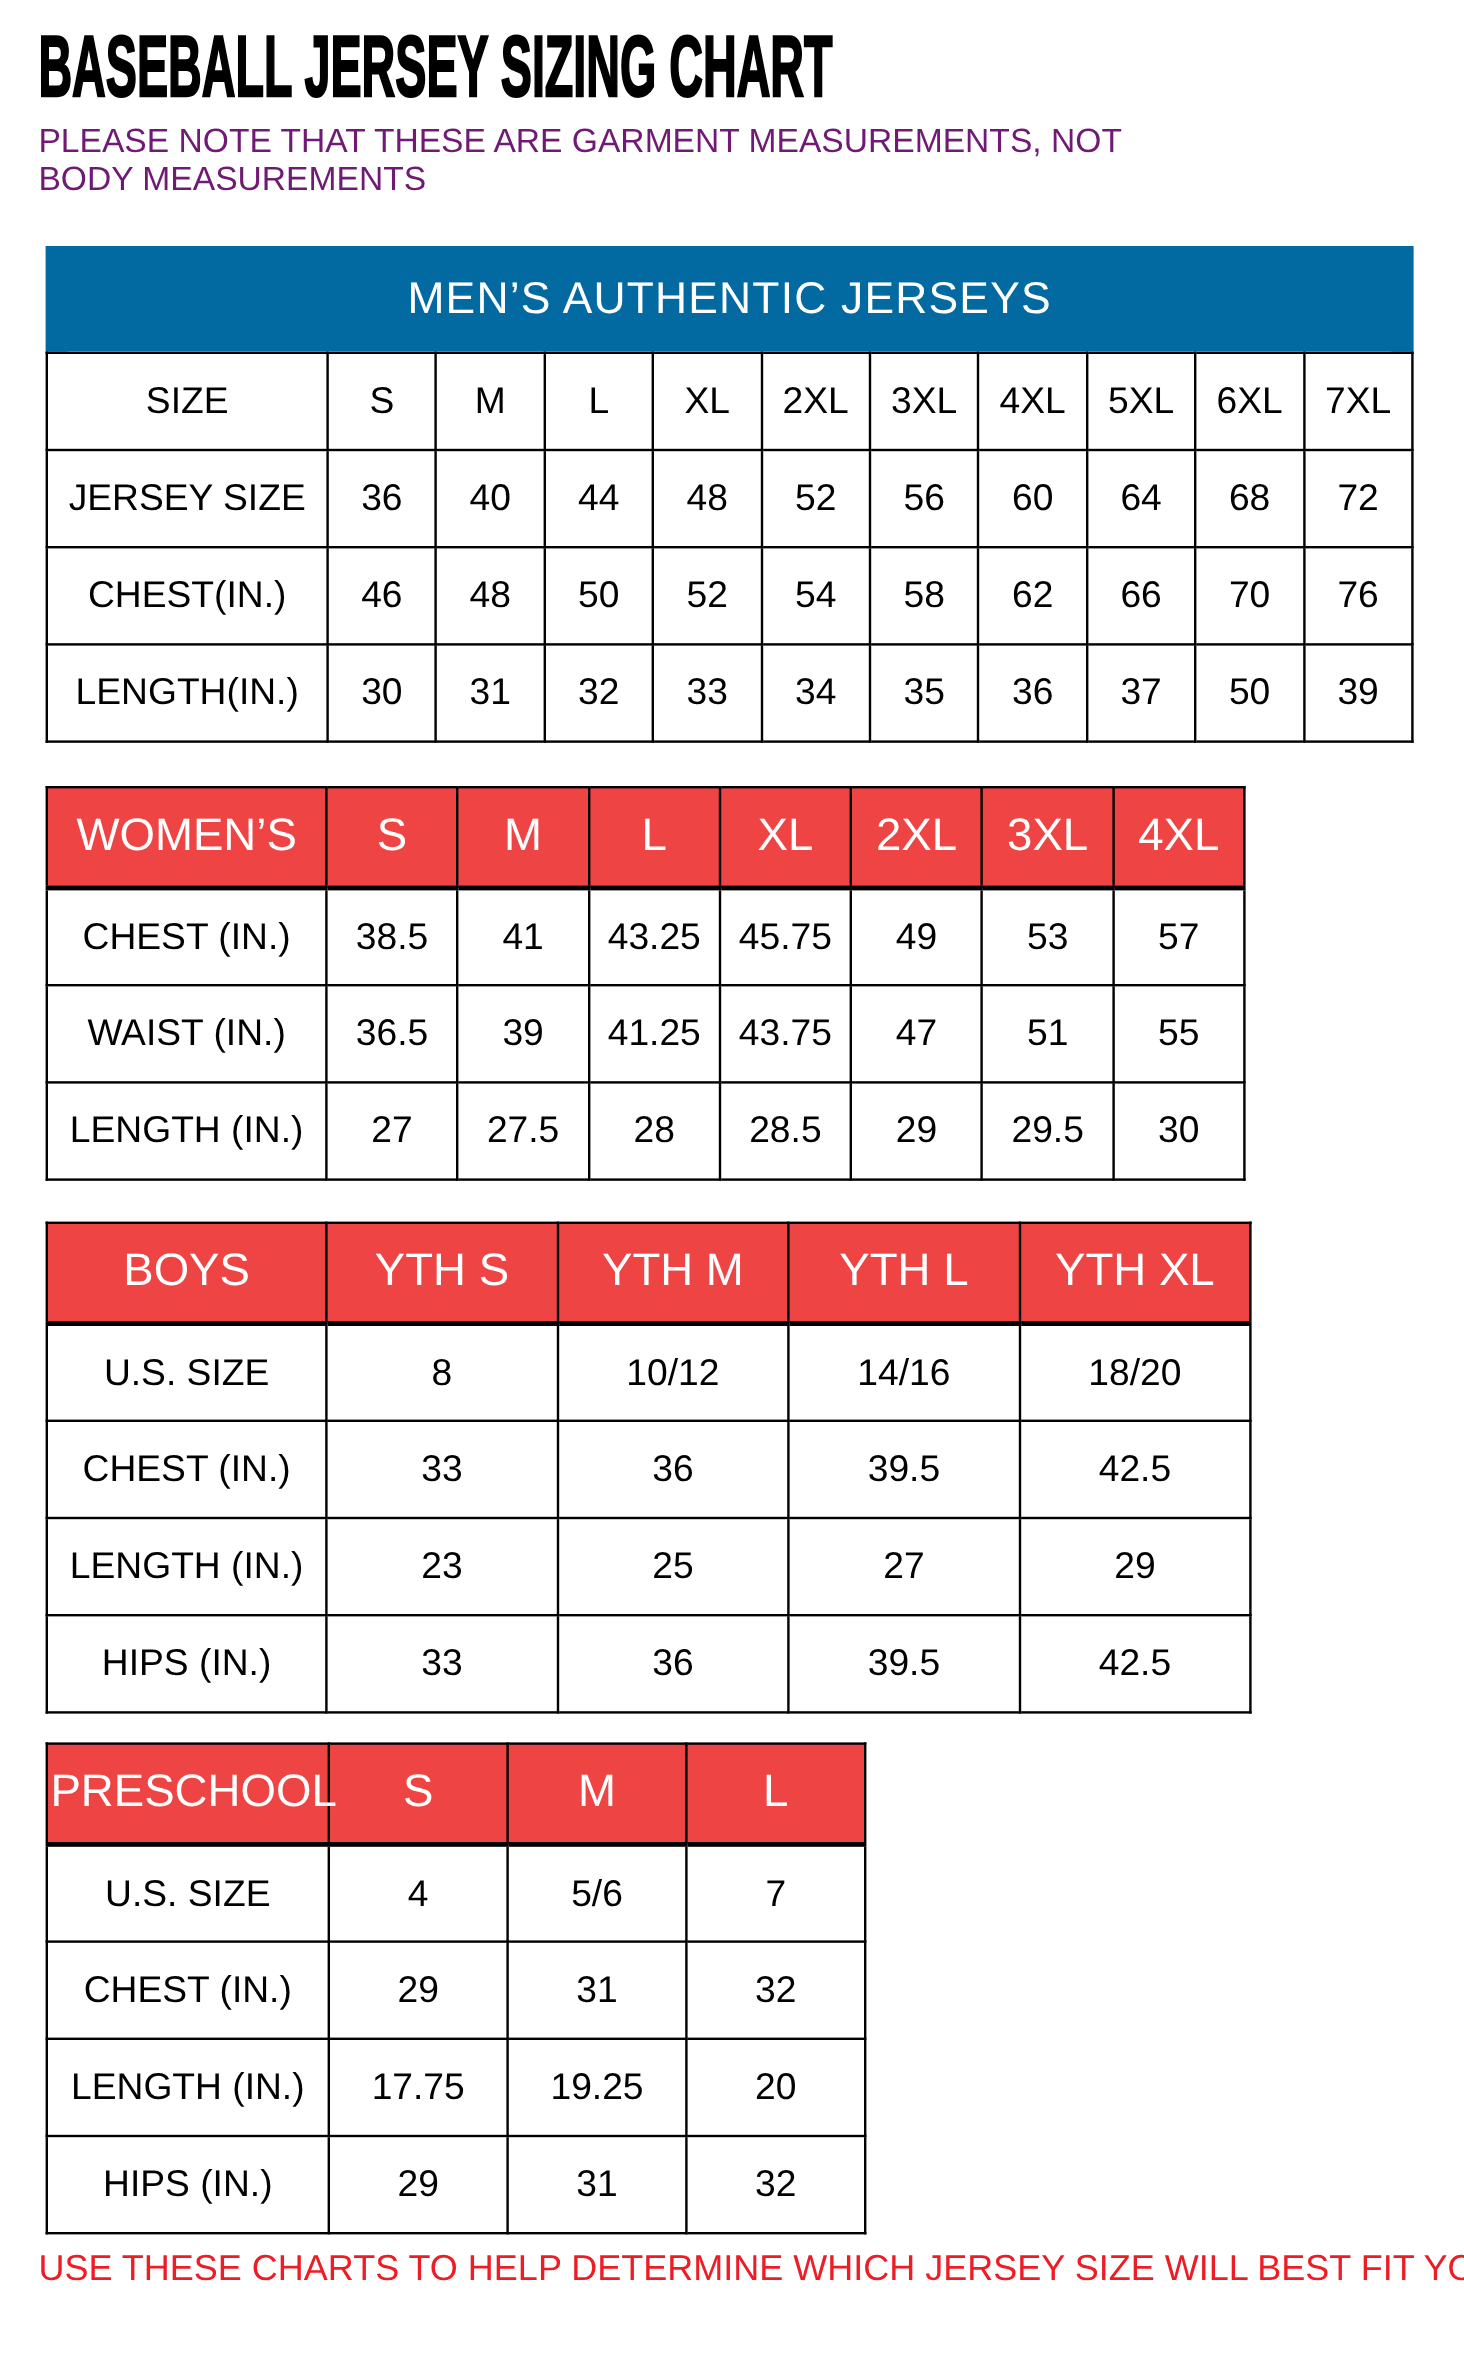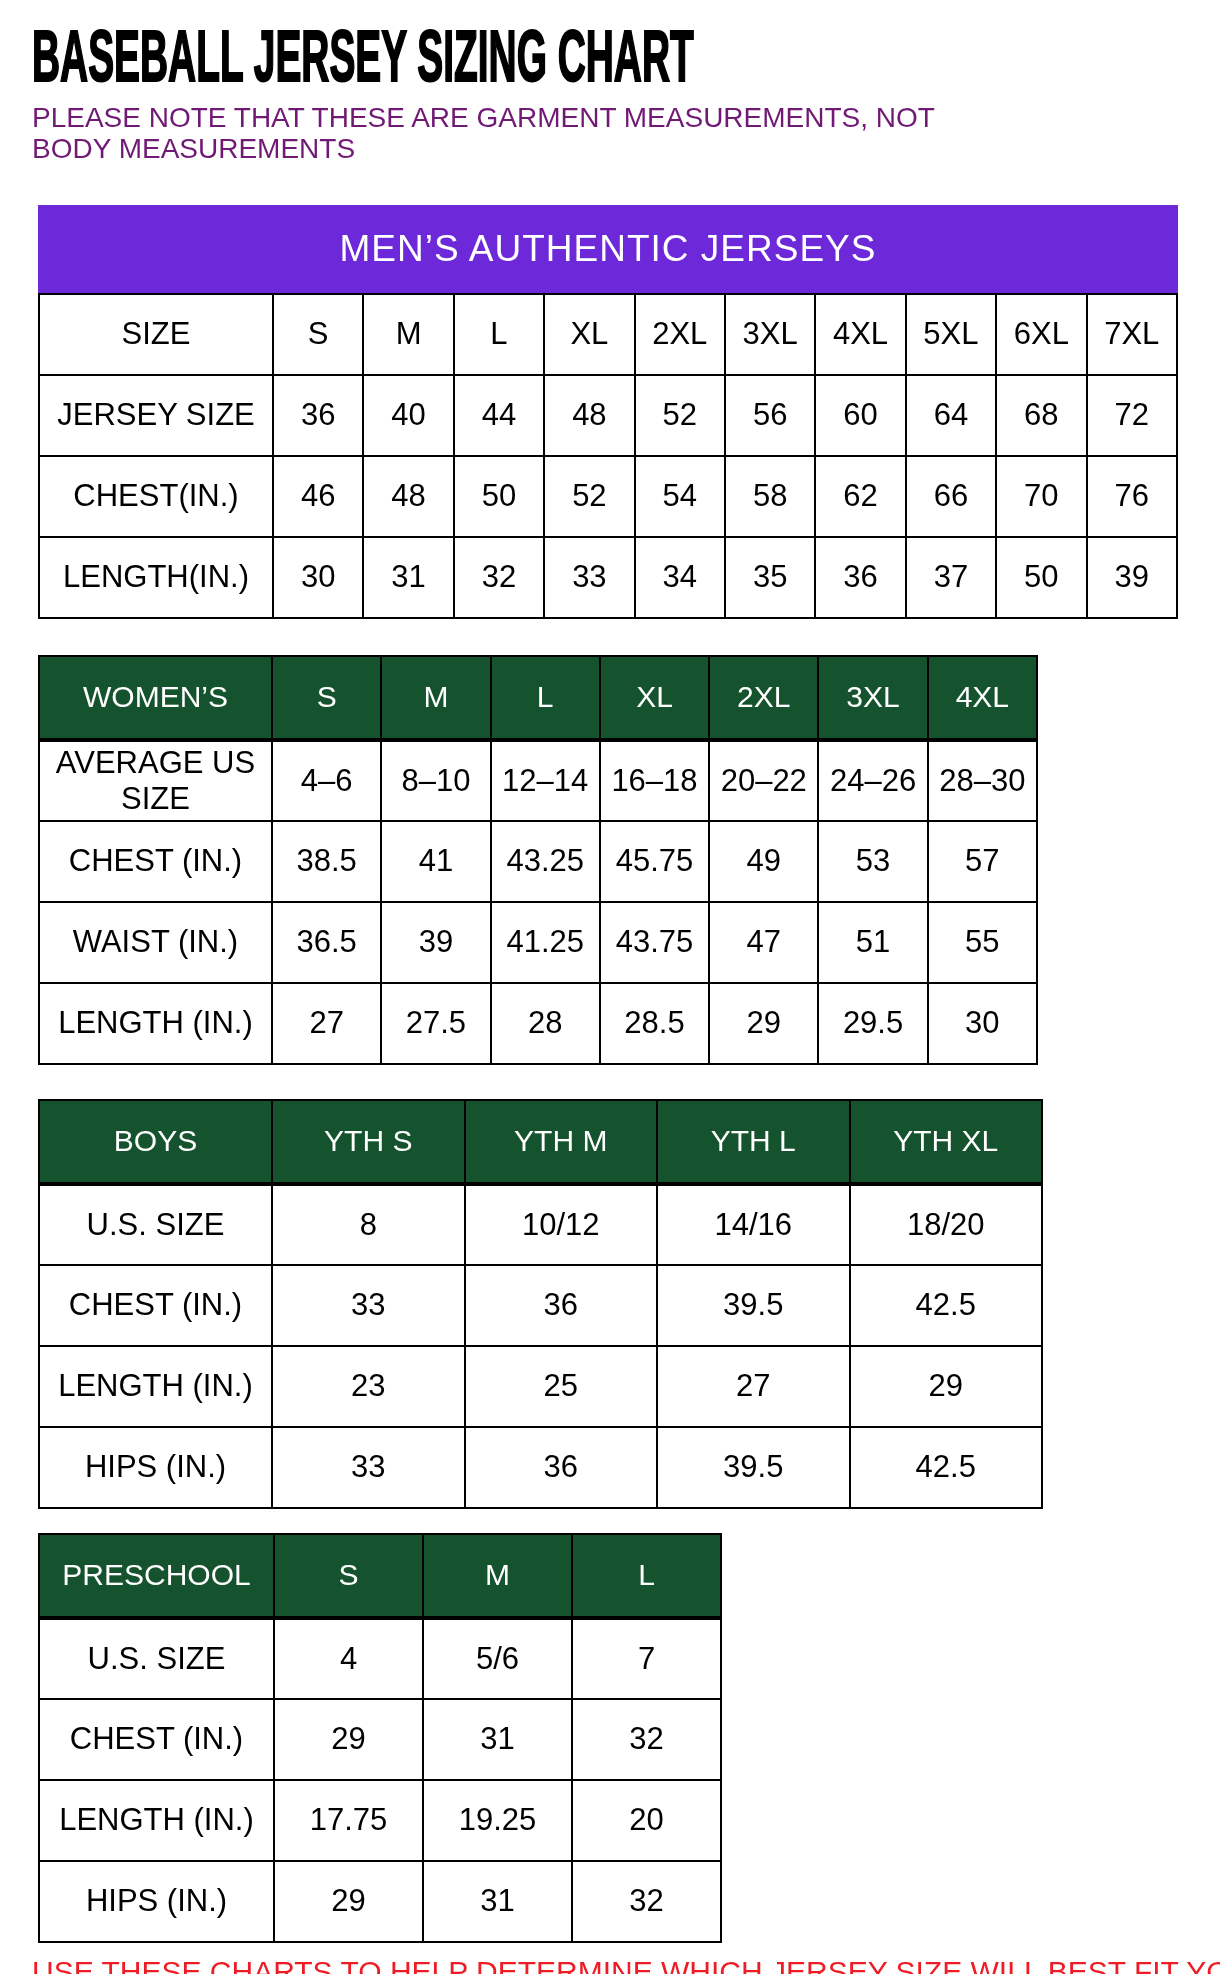--- a/index.html
+++ b/index.html
@@ -31,21 +31,21 @@
     font-size: 28px;
     line-height: 1.12;
     max-width: 920px;
   }
 
   .tables { padding-left: 6px; }
 
   .mens-banner {
     margin-top: 40px;
     width: 1140px; height: 88px;
-    background: #6d28d9;
+    background: #0369a1;
     color: #ffffff;
     display: flex; align-items: center; justify-content: center;
     font-size: 37px;
     letter-spacing: 1px;
   }
 
   table.sizing-table {
     border-collapse: collapse;
     table-layout: fixed;
     background: #ffffff;
@@ -54,23 +54,23 @@
     border: 2px solid #000000;
     text-align: center;
     vertical-align: middle;
     padding: 0 2px;
     font-size: 31px;
     line-height: 1.15;
   }
   table.sizing-table tr { height: 81px; }
   table.sizing-table tr.gray-row { height: 84px; }
   table.sizing-table tr.gray-row td {
-    background: #14532d;
+    background: #ef4444;
     color: #ffffff;
-    font-size: 30px;
+    font-size: 38px;
     border-bottom: 4px solid #000000;
   }
   td.row-label { font-size: 30px; }
 
   .mens  { width: 1140px; border-radius: 21px; }
   .womens{ width: 1000px; margin-top: 36px; }
   .boys  { width: 1005px; margin-top: 34px; }
   .preschool { width: 684px; margin-top: 24px; }
 
   .footer {
@@ -161,30 +161,20 @@
           <td>WOMEN’S</td>
           <td>S</td>
           <td>M</td>
           <td>L</td>
           <td>XL</td>
           <td>2XL</td>
           <td>3XL</td>
           <td>4XL</td>
         </tr>
         <tr>
-          <td class="row-label">AVERAGE US SIZE</td>
-          <td>4–6</td>
-          <td>8–10</td>
-          <td>12–14</td>
-          <td>16–18</td>
-          <td>20–22</td>
-          <td>24–26</td>
-          <td>28–30</td>
-        </tr>
-        <tr>
           <td class="row-label">CHEST (IN.)</td>
           <td>38.5</td>
           <td>41</td>
           <td>43.25</td>
           <td>45.75</td>
           <td>49</td>
           <td>53</td>
           <td>57</td>
         </tr>
         <tr>

